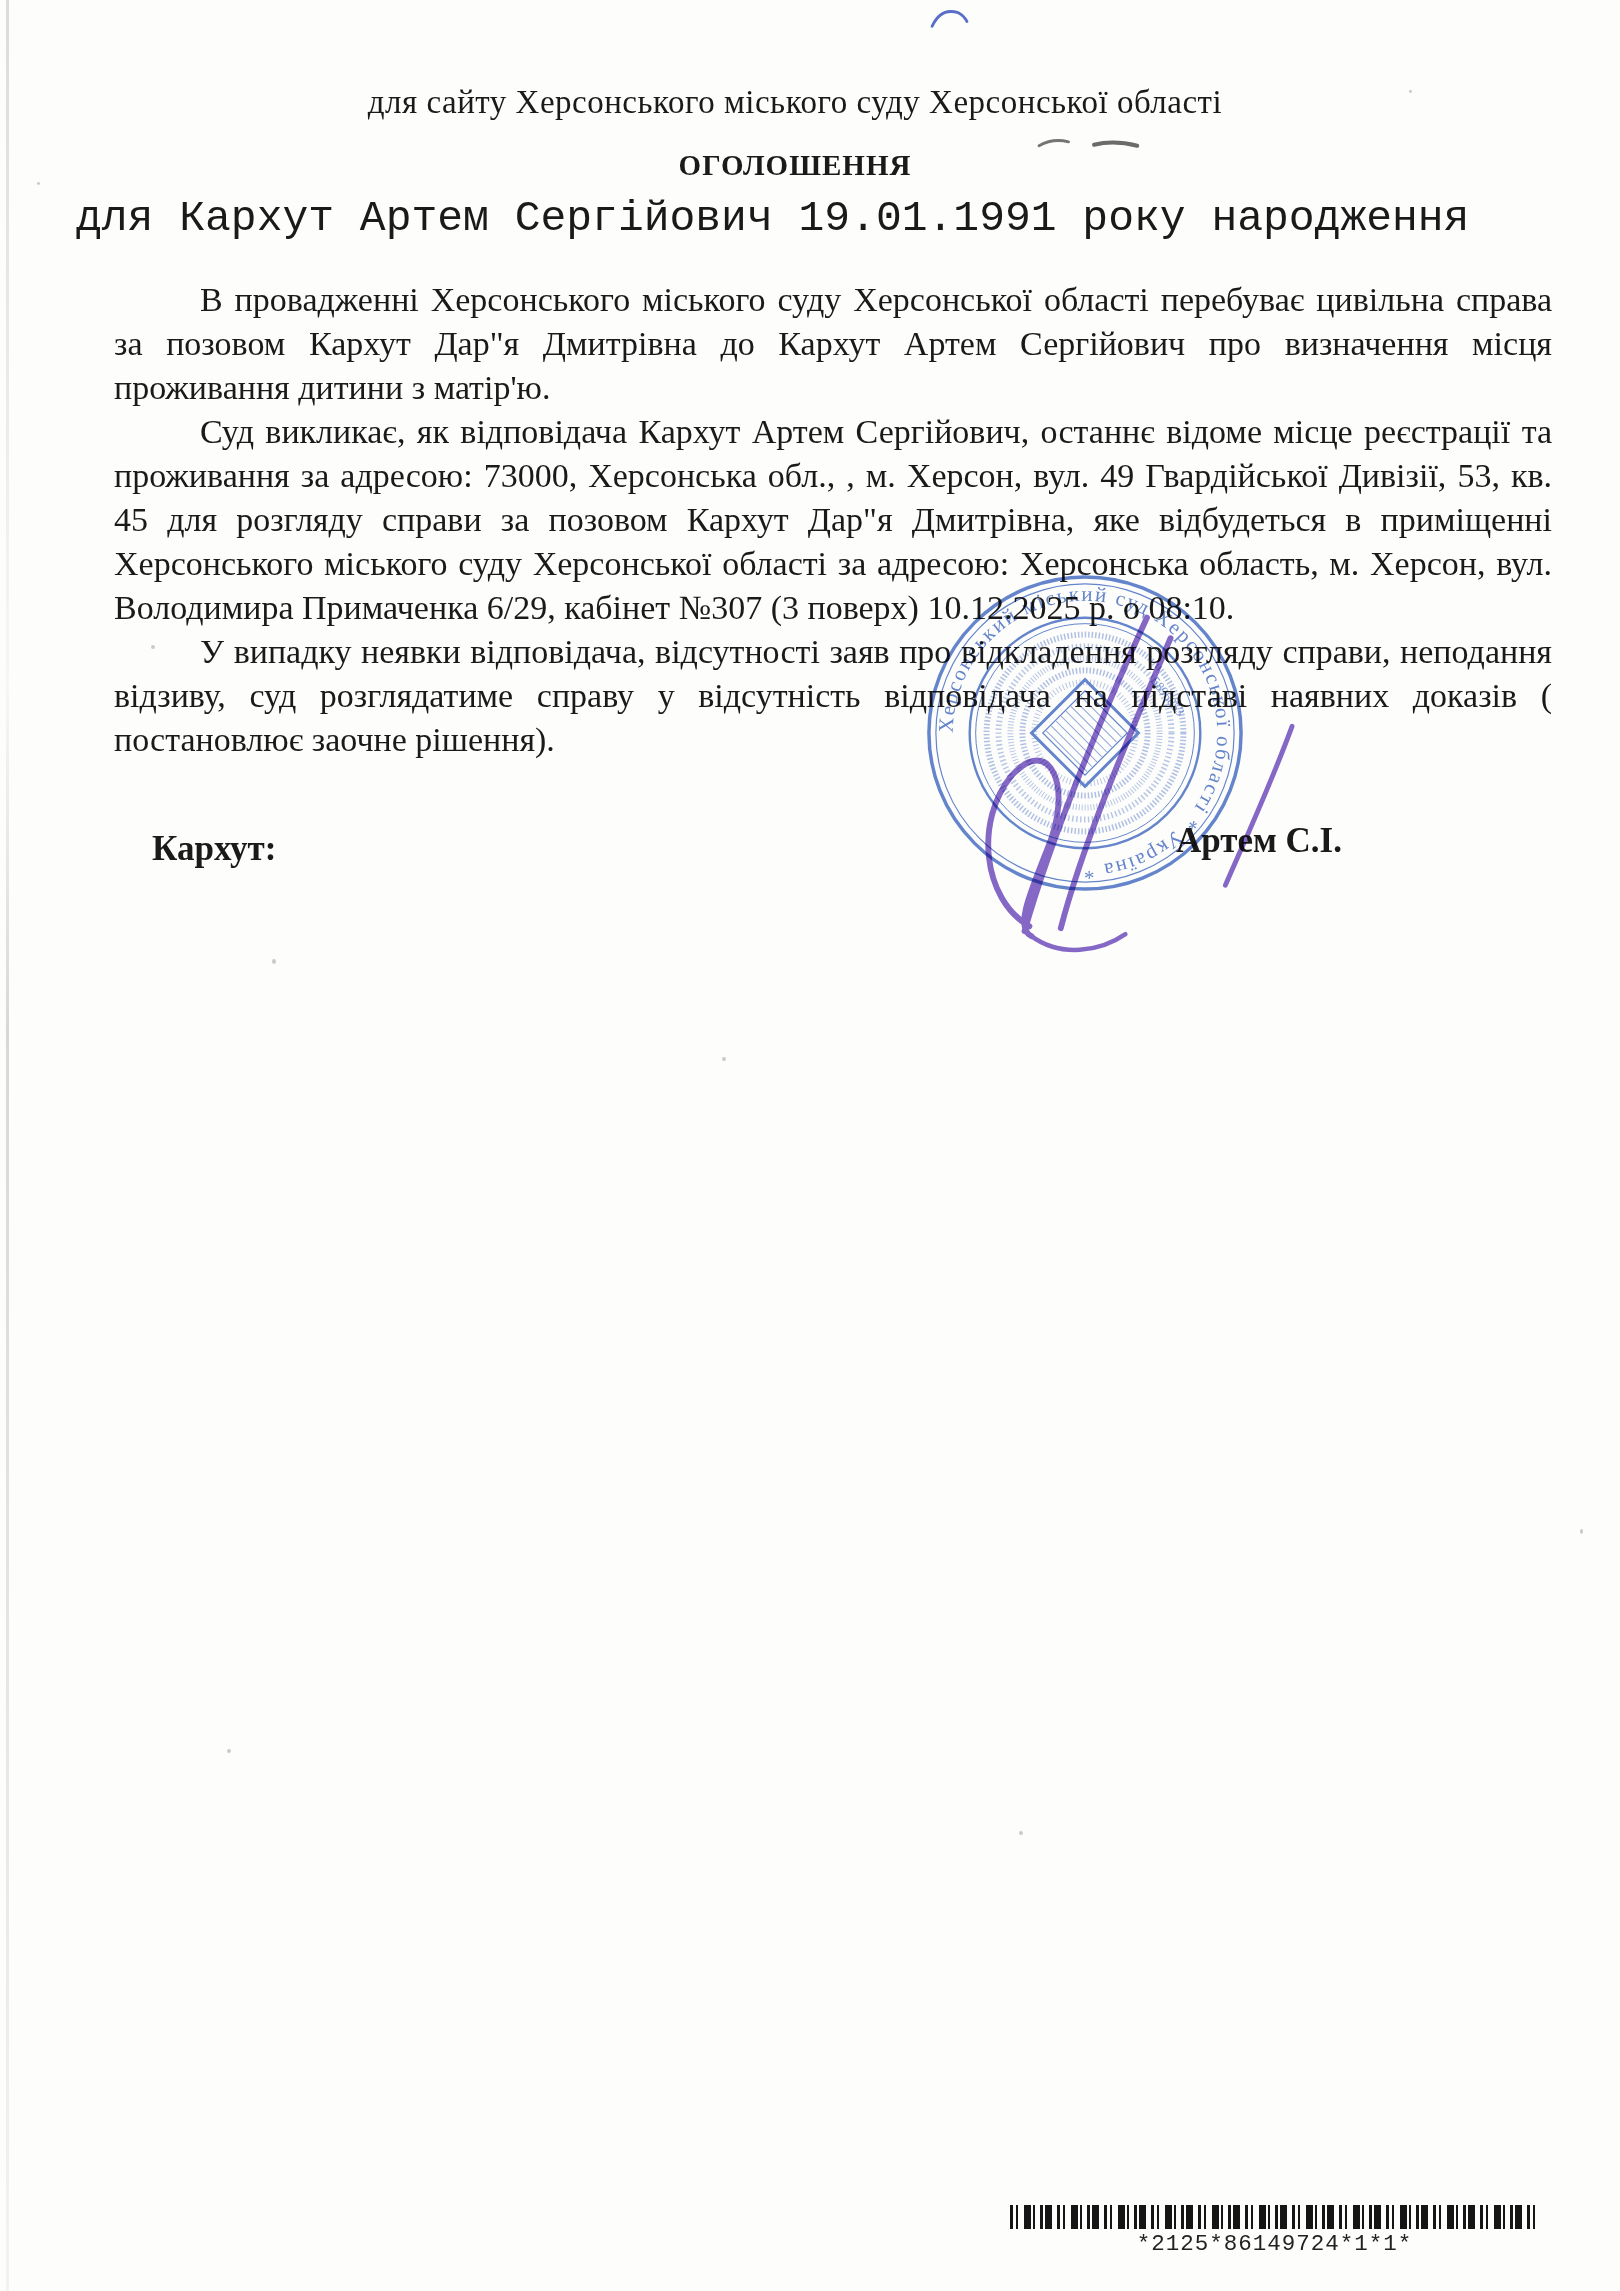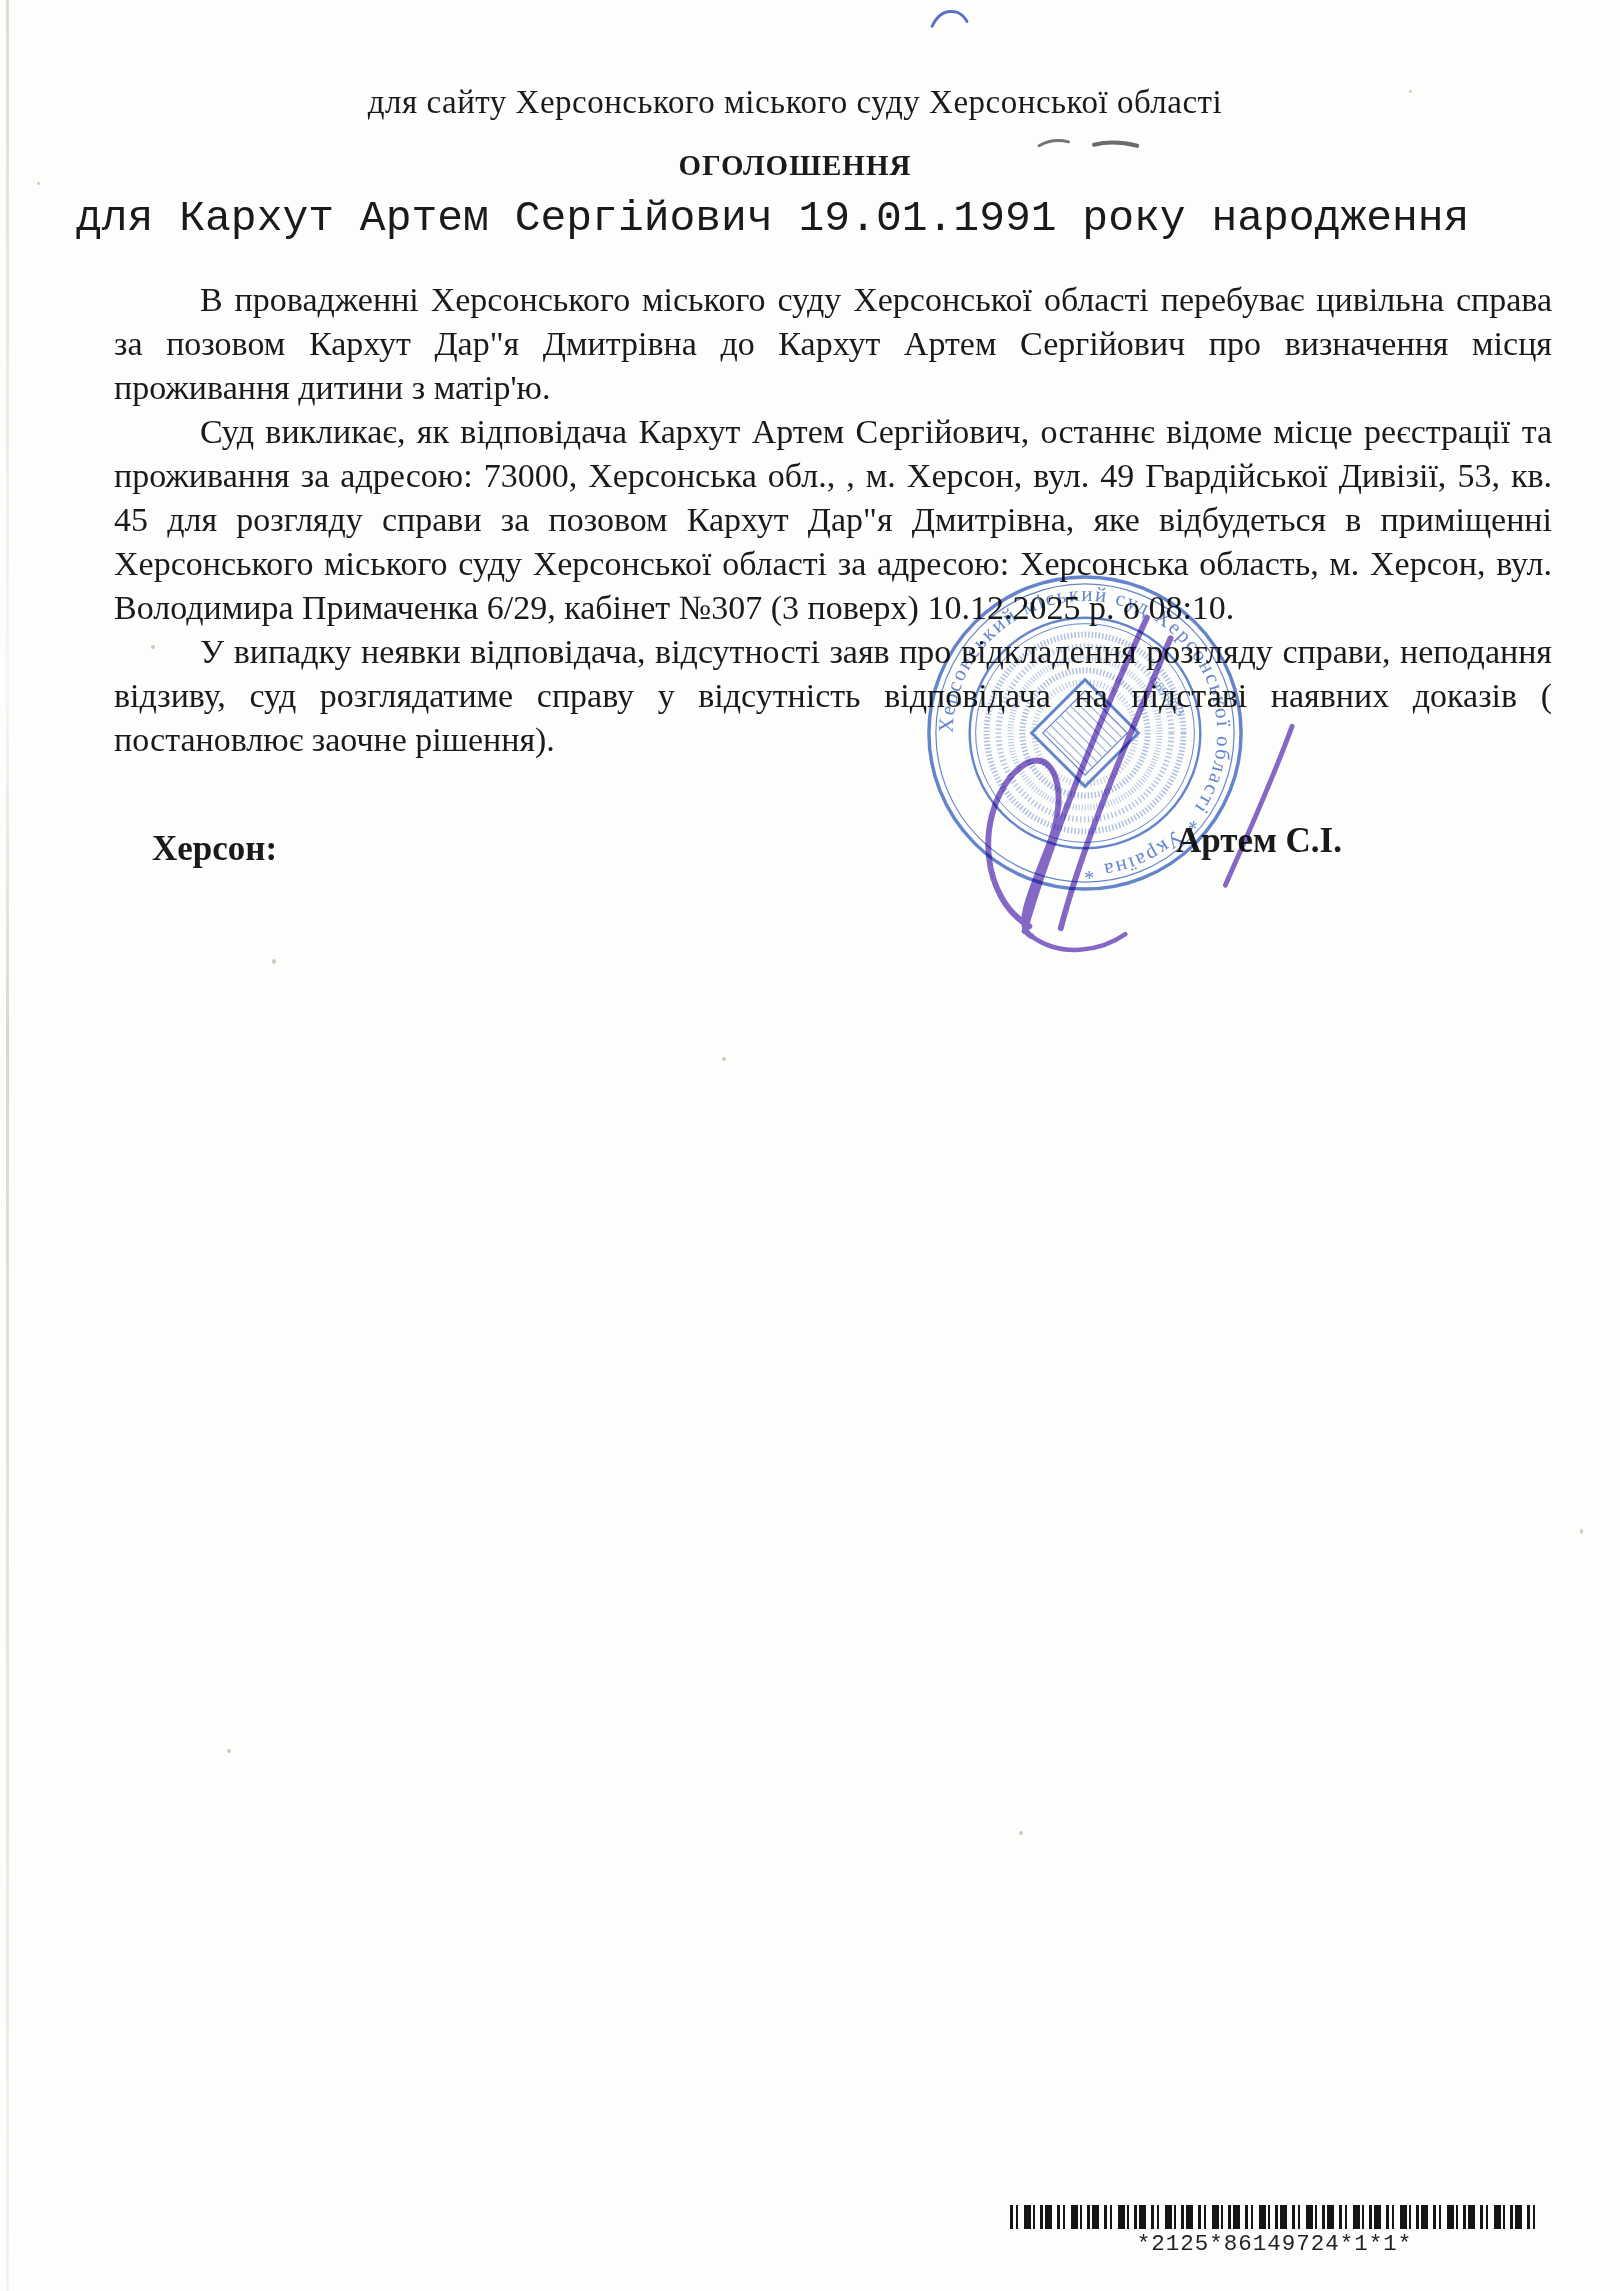--- a/index.html
+++ b/index.html
@@ -85,21 +85,21 @@
 
   <div class="doc-subtitle">для Кархут Артем Сергійович 19.01.1991 року народження</div>
 
   <div class="body-text">
     <p>В провадженні Херсонського міського суду Херсонської області перебуває цивільна справа за позовом Кархут Дар"я Дмитрівна до Кархут Артем Сергійович про визначення місця проживання дитини з матір'ю.</p>
     <p>Суд викликає, як відповідача Кархут Артем Сергійович, останнє відоме місце реєстрації та проживання за адресою: 73000, Херсонська обл., , м. Херсон, вул. 49 Гвардійської Дивізії, 53, кв. 45 для розгляду справи за позовом Кархут Дар"я Дмитрівна, яке відбудеться в приміщенні Херсонського міського суду Херсонської області за адресою: Херсонська область, м. Херсон, вул. Володимира Примаченка 6/29, кабінет №307 (3 поверх) 10.12.2025 р. о 08:10.</p>
     <p>У випадку неявки відповідача, відсутності заяв про відкладення розгляду справи, неподання відзиву, суд розглядатиме справу у відсутність відповідача на підставі наявних доказів ( постановлює заочне рішення).</p>
   </div>
 
   <div class="sig-row">
-    <span class="judge-label">Херсон:</span>
+    <span class="judge-label">Кархут:</span>
     <span class="judge-name">Артем С.І.</span>
   </div>
 
   <svg class="stamp-wrap" viewBox="0 0 340 340">
     <defs>
       <path id="ringPath" d="M 170 170 m -133 0 a 133 133 0 1 1 266 0 a 133 133 0 1 1 -266 0"></path>
     </defs>
     <g fill="none" stroke="#4f74c9">
       <circle cx="170" cy="170" r="157" stroke-width="3.5"></circle>
       <circle cx="170" cy="170" r="150" stroke-width="1.2"></circle>

